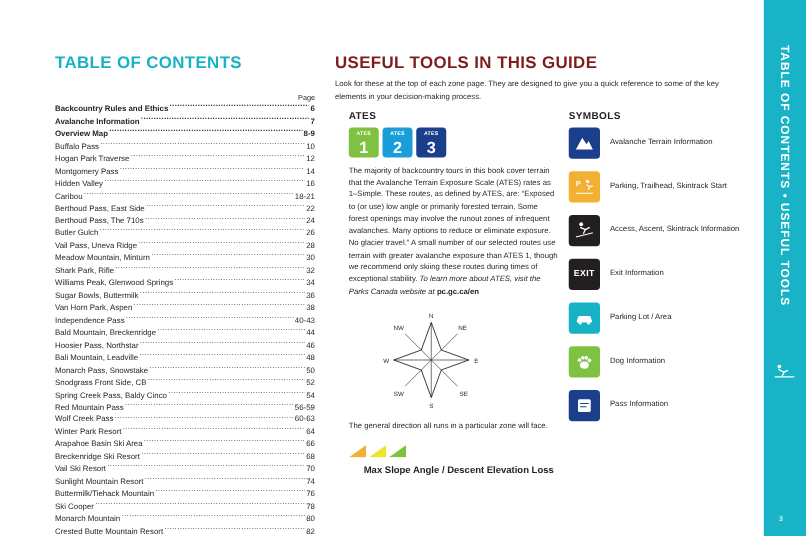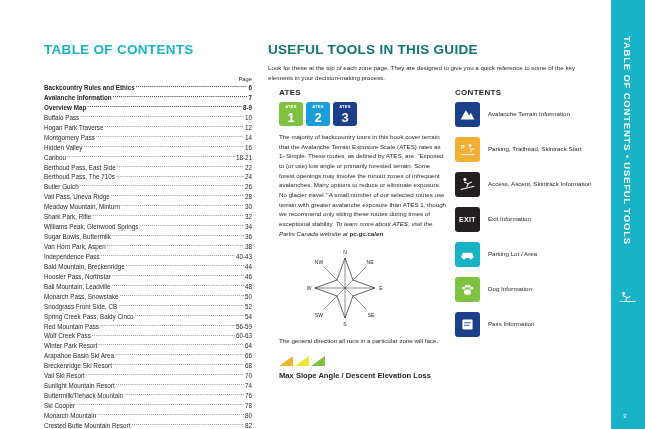--- a/index.html
+++ b/index.html
@@ -94,21 +94,21 @@
   }
   .toc-page { flex: 0 0 auto; }
 
   
   .tools {
     position: absolute;
     left: 268px; top: 42px;
     width: 332px;
   }
   .tools-title {
-    color: #0f766e;
+    color: #7f1d1d;
     font-weight: bold;
     font-size: 13.5px;
     letter-spacing: 0.3px;
     margin-bottom: 6px;
   }
   .tools-intro {
     font-size: 6.2px;
     color: #231f20;
     line-height: 1.55;
     width: 320px;
@@ -187,20 +187,21 @@
   .slope-swatches {
     display: flex;
     gap: 2px;
     margin-top: 10px;
     margin-bottom: 5px;
   }
   .max-slope {
     font-weight: bold;
     font-size: 7.6px;
     color: #231f20;
+    text-align: center;
   }
 
   
   .sym-row {
     display: flex;
     align-items: center;
     margin-bottom: 10px;
   }
   .sym-icon {
     width: 25px; height: 25px;
@@ -469,21 +470,21 @@
 
       <div class="slope-swatches" id="slope-swatches">
           <div style="width: 14px; height: 10px; background: rgb(243, 177, 52); clip-path: polygon(0px 100%, 100% 0px, 100% 100%);"></div>
           <div style="width: 14px; height: 10px; background: rgb(240, 229, 42); clip-path: polygon(0px 100%, 100% 0px, 100% 100%);"></div>
           <div style="width: 14px; height: 10px; background: rgb(127, 194, 65); clip-path: polygon(0px 100%, 100% 0px, 100% 100%);"></div>
         </div>
       <div class="max-slope">Max Slope Angle / Descent Elevation Loss</div>
     </div>
 
     <div class="col-right">
-      <div class="sub-head">CONTENTS</div>
+      <div class="sub-head">SYMBOLS</div>
       <div id="symbol-list">
           <div class="sym-row">
             <div class="sym-icon" style="background: rgb(27, 63, 139);">
               <svg width="17" height="17" viewBox="0 0 20 20">
                 <path d="M2 16 L8 5 L12 11 L14 8 L18 16 Z" fill="#ffffff"></path>
               </svg>
             </div>
             <div class="sym-label">Avalanche Terrain Information</div>
           </div>
           <div class="sym-row">

